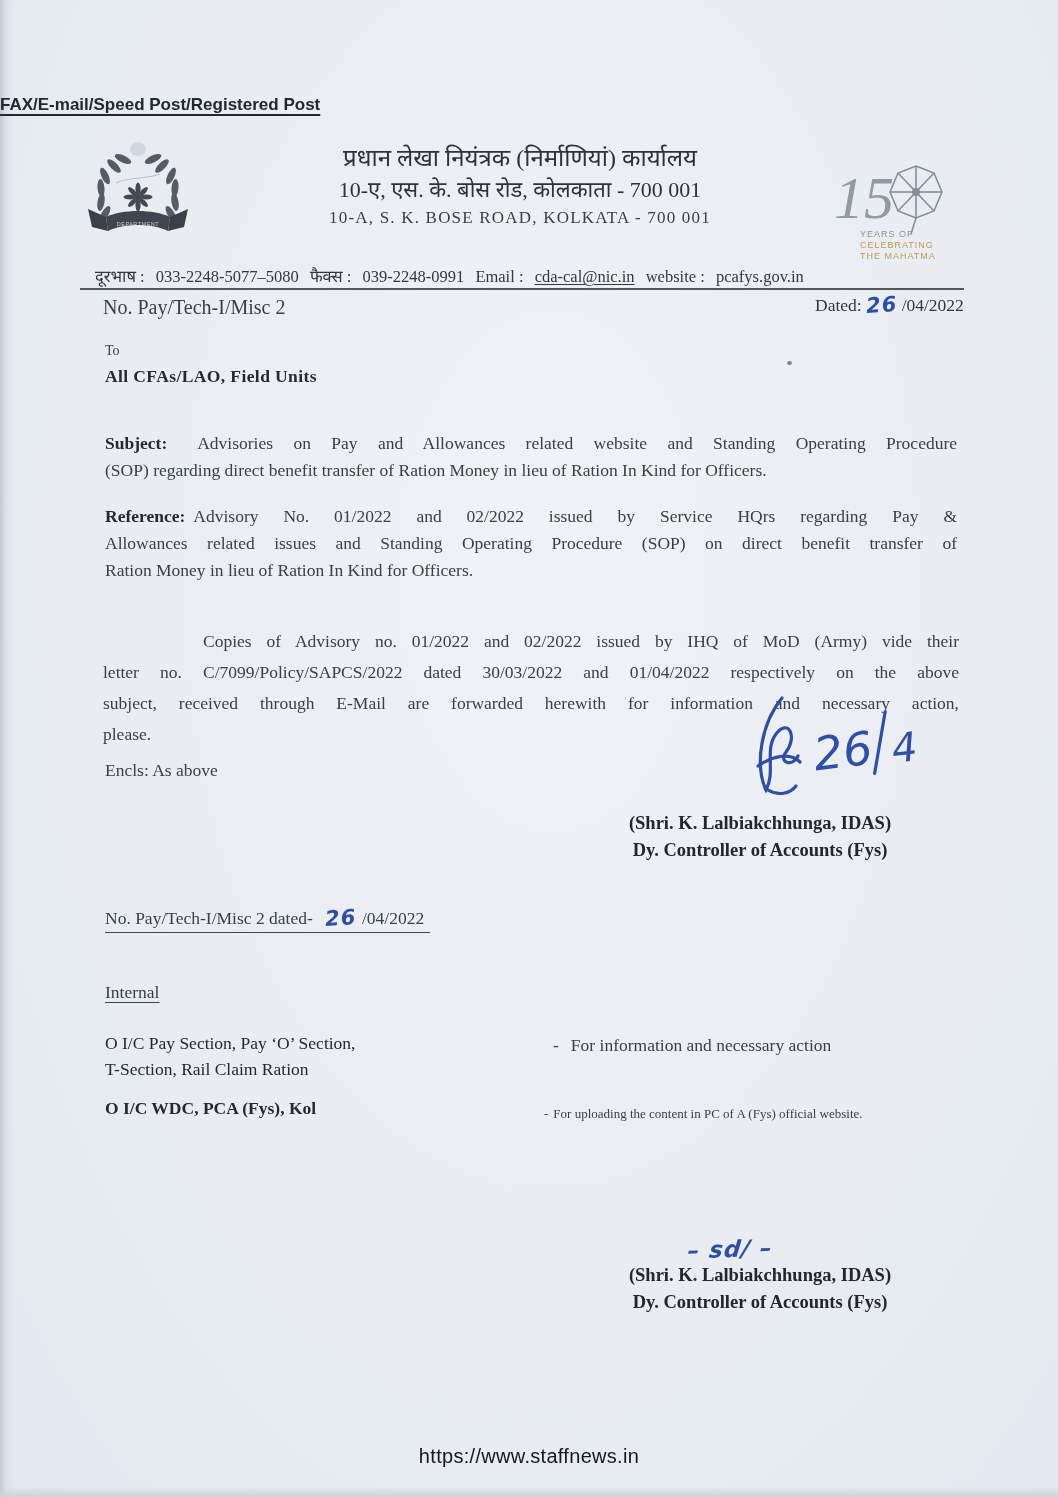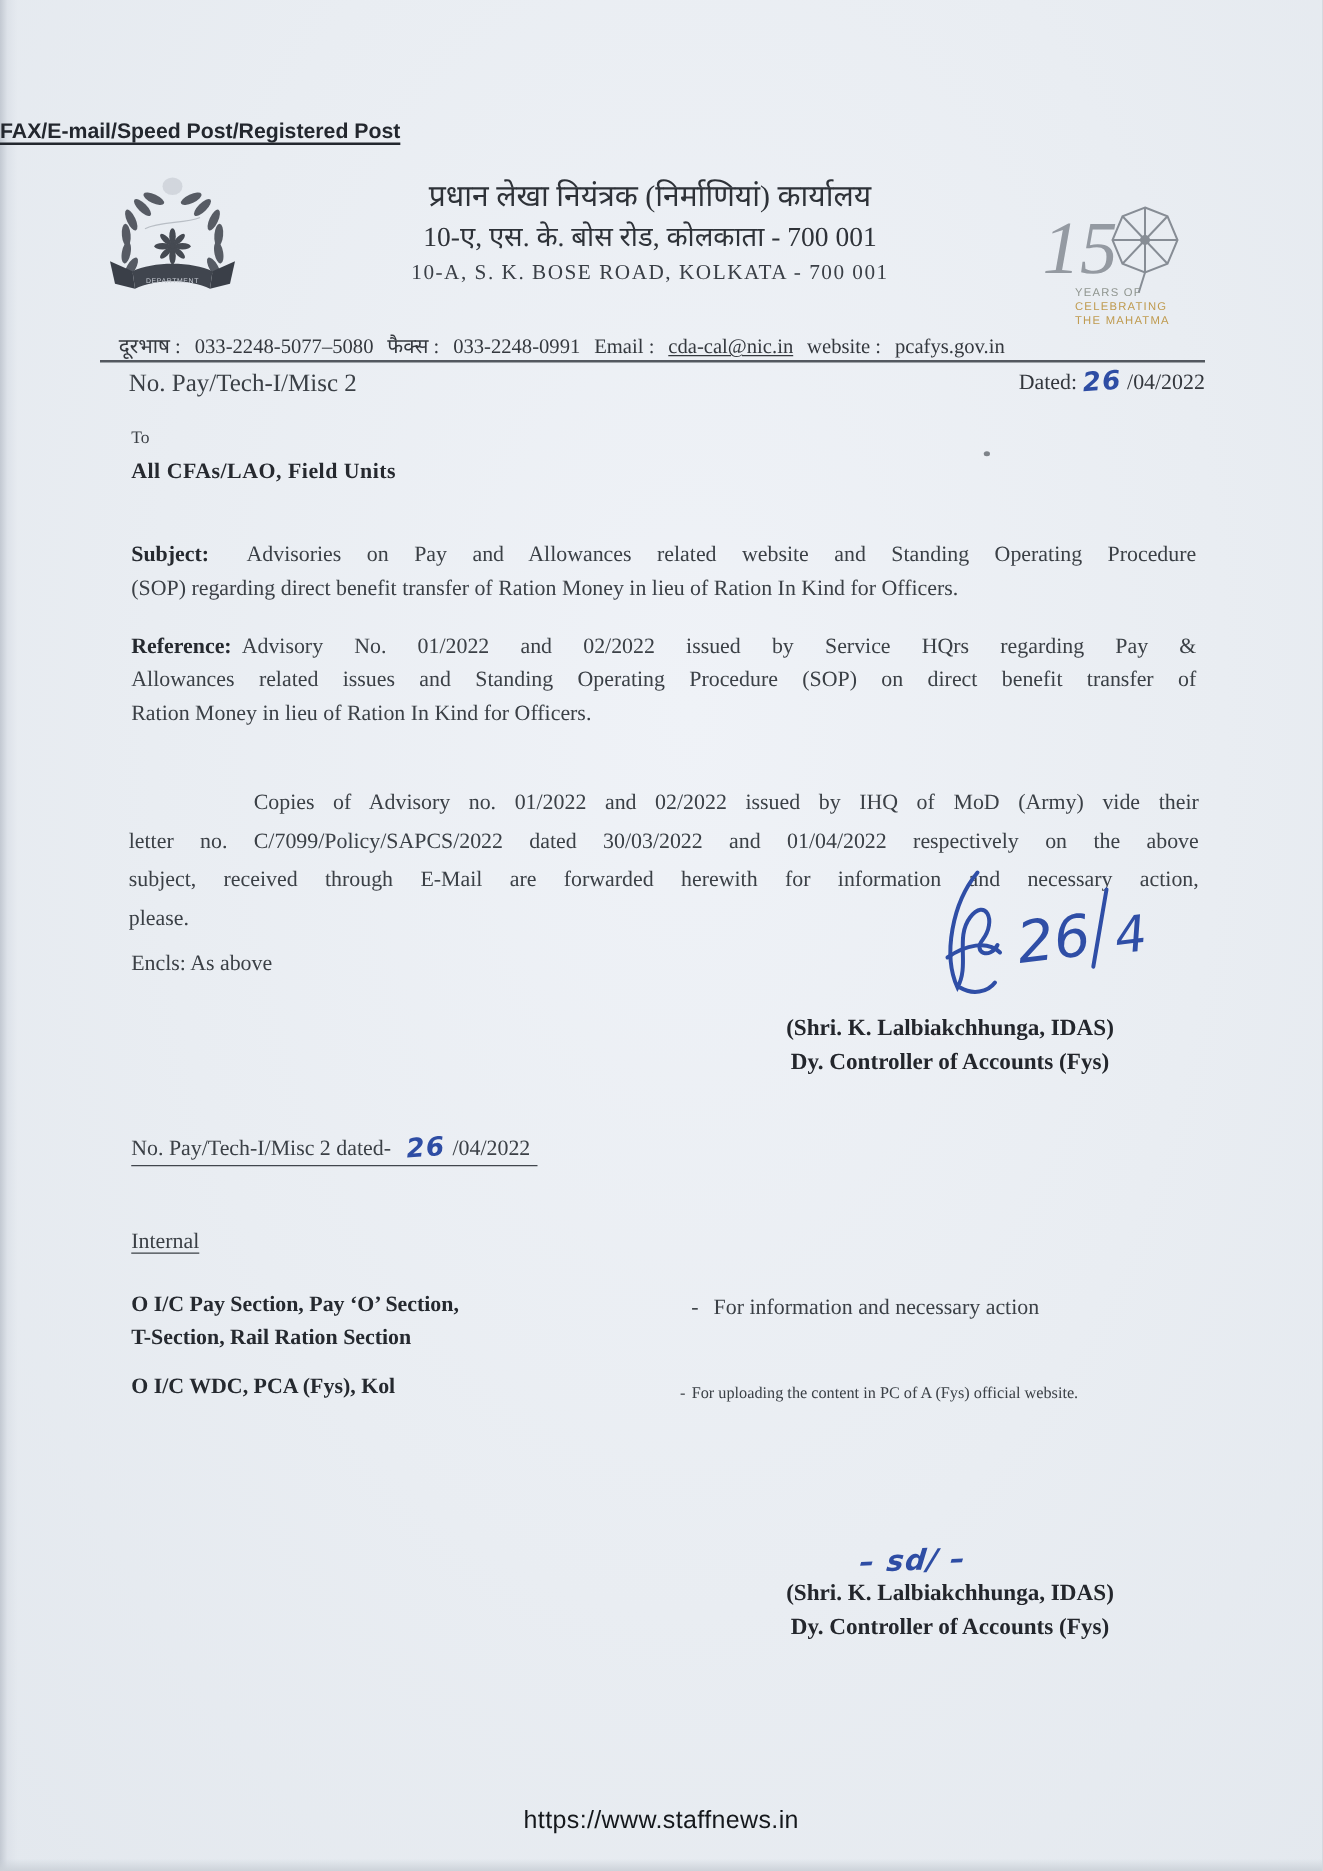--- a/index.html
+++ b/index.html
@@ -58,21 +58,21 @@
   .bodypara .jline,.bodypara .nline{line-height:31px;}
   .indent1{padding-left:100px;}
   .encls{left:105px;top:760px;font-size:17.5px;}
   .signame{left:586px;top:810px;width:348px;text-align:center;
     font-weight:bold;font-size:18.5px;line-height:27px;color:#23262c;}
   .intref{left:105px;top:905px;font-size:17.5px;}
   .intref .uwrap{border-bottom:1.5px solid #41464d;padding-bottom:4px;padding-right:6px;}
   .intref .hand{margin:0 6px 0 12px;}
   .internal{left:105px;top:982px;font-size:17.5px;}
   .internal span{text-decoration:underline;text-underline-offset:4px;}
-  .dist-left1{left:105px;top:1030px;width:430px;font-weight:bold;font-size:17.5px;line-height:26px;color:#25292f;}
+  .dist-left1{left:105px;top:1030px;width:430px;font-weight:normal;font-size:17.5px;line-height:26px;color:#25292f;}
   .dist-right1{left:553px;top:1035px;width:400px;font-size:17.5px;color:#3b4046;}
   .dist-left2{left:105px;top:1098px;width:430px;font-weight:bold;font-size:17.5px;color:#25292f;}
   .dist-right2{left:544px;top:1100px;width:392px;font-size:13px;color:#3b4046;
     padding-left:16px;text-indent:-16px;line-height:27px;}
   .dash{display:inline-block;text-indent:0;margin-right:12px;}
   .dash2{display:inline-block;text-indent:0;margin-right:5px;}
   .sd{left:688px;top:1236px;font-size:23px;color:#2e4da4;font-style:italic;font-weight:bold;
     font-family:"DejaVu Sans","Liberation Sans",sans-serif;
     transform:skewX(-8deg) rotate(-2deg);letter-spacing:1px;}
   .signame2{left:586px;top:1262px;width:348px;text-align:center;
@@ -149,21 +149,21 @@
     <circle cx="88" cy="34" r="4" fill="#878d95"></circle>
     <text x="32" y="79" font-size="9" letter-spacing="1" fill="#8f958f" font-family="Liberation Sans, sans-serif">YEARS OF</text>
     <text x="32" y="90" font-size="9" letter-spacing="1" fill="#bf9a4e" font-family="Liberation Sans, sans-serif">CELEBRATING</text>
     <text x="32" y="101" font-size="9" letter-spacing="1" fill="#bf9a4e" font-family="Liberation Sans, sans-serif">THE MAHATMA</text>
   </svg>
 
   <div class="abs contact">
     <span class="cpart" lang="hi">दूरभाष :</span>
     <span class="cpart">033-2248-5077–5080</span>
     <span class="cpart" lang="hi">फैक्स :</span>
-    <span class="cpart">033-2248-0991</span>
+    <span class="cpart">039-2248-0991</span>
     <span class="cpart">Email :</span>
     <span class="cpart email">cda-cal@nic.in</span>
     <span class="cpart">website :</span>
     <span class="cpart">pcafys.gov.in</span>
   </div>
 
   <div class="abs rule"></div>
 
   <div class="abs fileno">No. Pay/Tech-I/Misc 2</div>
   <div class="abs datedrow">
@@ -223,21 +223,21 @@
       <span>No. Pay/Tech-I/Misc 2 dated-</span><span class="hand">26</span><span>/04/2022</span>
     </span>
   </div>
 
   <div class="abs internal">
     <span>Internal</span>
   </div>
 
   <div class="abs dist-left1">
     <div>O I/C Pay Section, Pay ‘O’ Section,</div>
-    <div>T-Section, Rail Ration Section</div>
+    <div>T-Section, Rail Claim Ration</div>
   </div>
   <div class="abs dist-right1">
     <span class="dash">-</span><span>For information and necessary action</span>
   </div>
 
   <div class="abs dist-left2">
     <div>O I/C WDC, PCA (Fys), Kol</div>
   </div>
   <div class="abs dist-right2">
     <span class="dash2">-</span><span>For uploading the content in PC of A (Fys) official website.</span>

